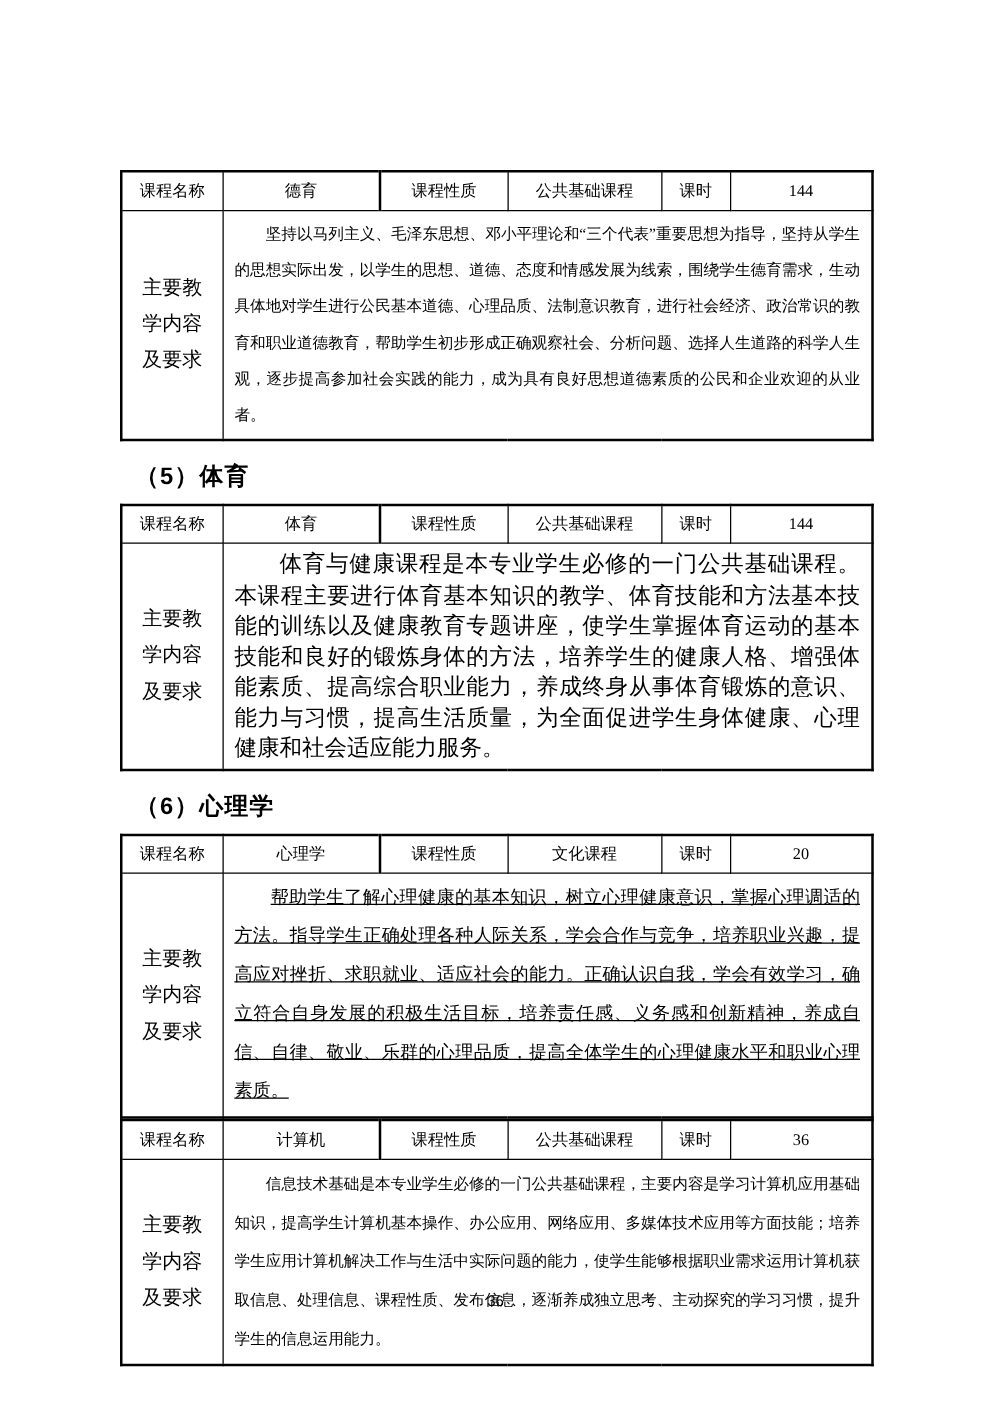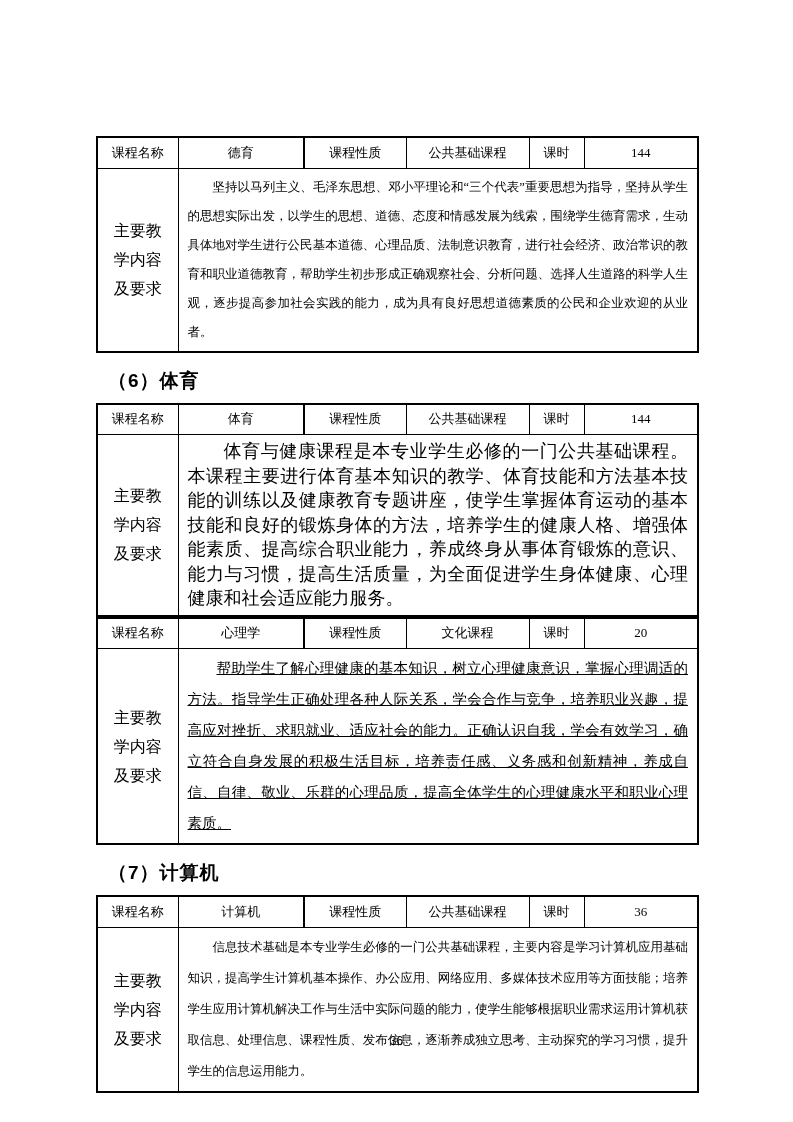--- a/index.html
+++ b/index.html
@@ -99,21 +99,21 @@
       <td class="row-label">主要教
 学内容
 及要求</td>
       <td class="body-cell" colspan="5">
         <p>坚持以马列主义、毛泽东思想、邓小平理论和“三个代表”重要思想为指导，坚持从学生的思想实际出发，以学生的思想、道德、态度和情感发展为线索，围绕学生德育需求，生动具体地对学生进行公民基本道德、心理品质、法制意识教育，进行社会经济、政治常识的教育和职业道德教育，帮助学生初步形成正确观察社会、分析问题、选择人生道路的科学人生观，逐步提高参加社会实践的能力，成为具有良好思想道德素质的公民和企业欢迎的从业者。</p>
       </td>
     </tr>
   </tbody>
     </table>
 
-  <h2 class="section-heading">（6）体育</h2>
+  <h2 class="section-heading">（5）体育</h2>
   <table class="course-table t2">
     <colgroup>
       <col style="width:81px">
         <col style="width:126px">
         <col style="width:102px">
       <col style="width:123px">
         <col style="width:55px">
         <col style="width:114px">
     </colgroup>
     <tbody>
@@ -129,20 +129,21 @@
       <td class="row-label">主要教
 学内容
 及要求</td>
       <td class="body-cell" colspan="5">
         <p>体育与健康课程是本专业学生必修的一门公共基础课程。本课程主要进行体育基本知识的教学、体育技能和方法基本技能的训练以及健康教育专题讲座，使学生掌握体育运动的基本技能和良好的锻炼身体的方法，培养学生的健康人格、增强体能素质、提高综合职业能力，养成终身从事体育锻炼的意识、能力与习惯，提高生活质量，为全面促进学生身体健康、心理健康和社会适应能力服务。</p>
       </td>
     </tr>
   </tbody>
     </table>
 
+  <h2 class="section-heading">（6）心理学</h2>
   <table class="course-table t3">
     <colgroup>
       <col style="width:81px">
         <col style="width:126px">
         <col style="width:102px">
       <col style="width:123px">
         <col style="width:55px">
         <col style="width:114px">
     </colgroup>
     <tbody>
@@ -158,21 +159,20 @@
       <td class="row-label">主要教
 学内容
 及要求</td>
       <td class="body-cell" colspan="5">
         <p>帮助学生了解心理健康的基本知识，树立心理健康意识，掌握心理调适的方法。指导学生正确处理各种人际关系，学会合作与竞争，培养职业兴趣，提高应对挫折、求职就业、适应社会的能力。正确认识自我，学会有效学习，确立符合自身发展的积极生活目标，培养责任感、义务感和创新精神，养成自信、自律、敬业、乐群的心理品质，提高全体学生的心理健康水平和职业心理素质。</p>
       </td>
     </tr>
   </tbody>
     </table>
 
-  <h2 class="section-heading">（7）计算机</h2>
   <table class="course-table t4">
     <colgroup>
       <col style="width:81px">
         <col style="width:126px">
         <col style="width:102px">
       <col style="width:123px">
         <col style="width:55px">
         <col style="width:114px">
     </colgroup>
     <tbody>

